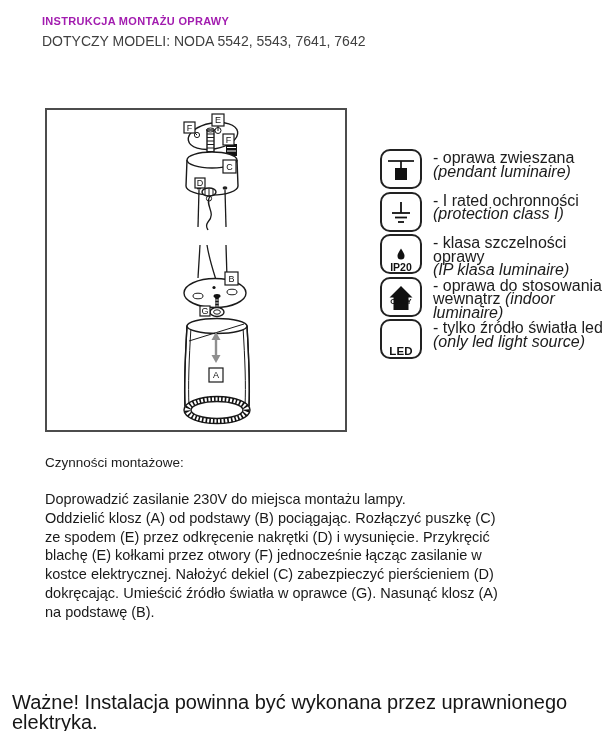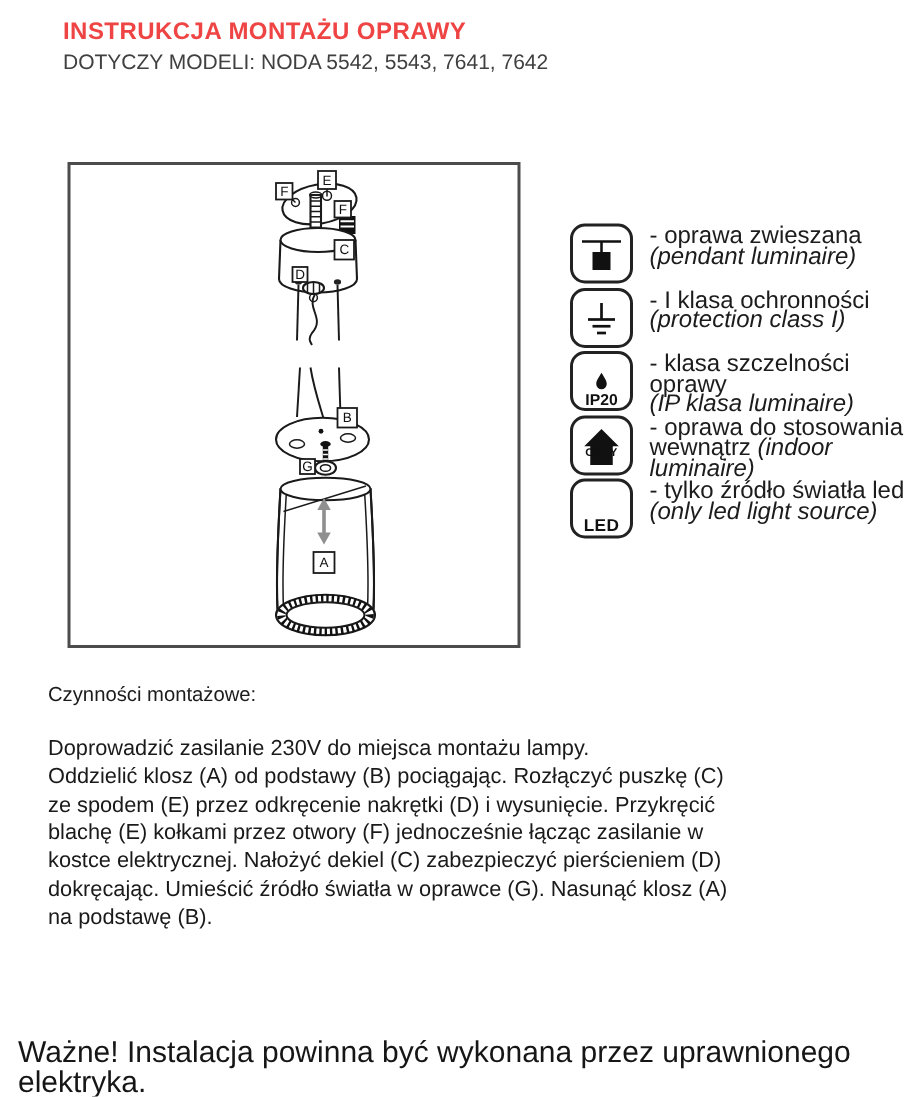--- a/index.html
+++ b/index.html
@@ -5,21 +5,21 @@
   * { margin:0; padding:0; box-sizing:border-box; }
   html,body { background:#ffffff; }
   body {
     width:616px; height:731px; position:relative; overflow:hidden;
     font-family:"Liberation Sans", sans-serif; color:#1a1a1a;
   }
   .page { position:absolute; inset:0; background:#fff; }
 
   
   .header { position:absolute; left:42px; top:12px; }
-  .title { font-size:16px; font-weight:bold; letter-spacing:.3px; line-height:19px; color:#ef4444; }
+  .title { font-size:11px; font-weight:bold; letter-spacing:.3px; line-height:19px; color:#a21caf; }
   .subtitle { font-size:14px; line-height:17px; margin-top:2px; color:#404040;text-align:right; }
 
   
   .diagram-box {
     position:absolute; left:45px; top:108px; width:302px; height:324px;
     border:2px solid #4c4c4c; background:#fff;
   }
   .diagram-box svg { position:absolute; inset:0; width:100%; height:100%; }
   .lblbox { fill:#ffffff; stroke:#1a1a1a; stroke-width:1.2px; }
   .lbltxt { font-family:"Liberation Sans",sans-serif; font-size:9px; fill:#111; text-anchor:middle; }
@@ -36,21 +36,21 @@
     flex:none; background:#fff;
   }
   .ltext { margin-left:11px; font-size:16px; line-height:13.5px; padding-top:2px; color:#1c1c1c; }
   .it { font-style:italic; }
   .icap { font-weight:bold; color:#111; line-height:1;margin-top:39px; }
   .icap.small { font-size:7.5px; letter-spacing:.4px; margin-bottom:1px; }
   .icap.big { font-size:11.5px; letter-spacing:.2px; }
   .ip20-label { font-weight:bold; font-size:10.5px; line-height:1; margin-top:1px; color:#111; }
 
   
-  .instructions { position:absolute; left:32px; top:455px; width:495px; }
+  .instructions { position:absolute; left:45px; top:455px; width:495px; }
   .instr-heading { font-size:13.5px; line-height:16px; color:#1c1c1c; }
   .instr-body {
     margin-top:19px; font-size:14.5px; line-height:18.8px;
     white-space:pre-line; color:#1a1a1a;
   }
 
   
   .footer { position:absolute; left:12px; top:692px; width:592px; }
   .warning { font-size:20px; line-height:20px; color:#161616; }
 </style>
@@ -202,21 +202,21 @@
     <div class="legend-row">
       <div class="licon">
         <svg width="38" height="34" viewBox="0 0 38 34">
           <line x1="19" y1="6" x2="19" y2="17" stroke="#111" stroke-width="1.8"></line>
           <line x1="10" y1="17" x2="28" y2="17" stroke="#111" stroke-width="1.8"></line>
           <line x1="13" y1="21.5" x2="25" y2="21.5" stroke="#111" stroke-width="1.8"></line>
           <line x1="16" y1="26" x2="22" y2="26" stroke="#111" stroke-width="1.8"></line>
         </svg>
       </div>
       <div class="ltext">
-        <div>- I klasa ochronności</div>
+        <div>- I rated ochronności</div>
         <div><span></span><span class="it">(protection class I)</span></div>
       </div>
     </div>
 
     <div class="legend-row">
       <div class="licon">
         <svg width="14" height="13" viewBox="0 0 14 13">
           <path d="M7,0.5 C5,4 3.5,5.5 3.5,8 a3.5,3.5 0 0 0 7,0 C10.5,5.5 9,4 7,0.5 z" fill="#111"></path>
         </svg>
         <div class="ip20-label">IP20</div>

